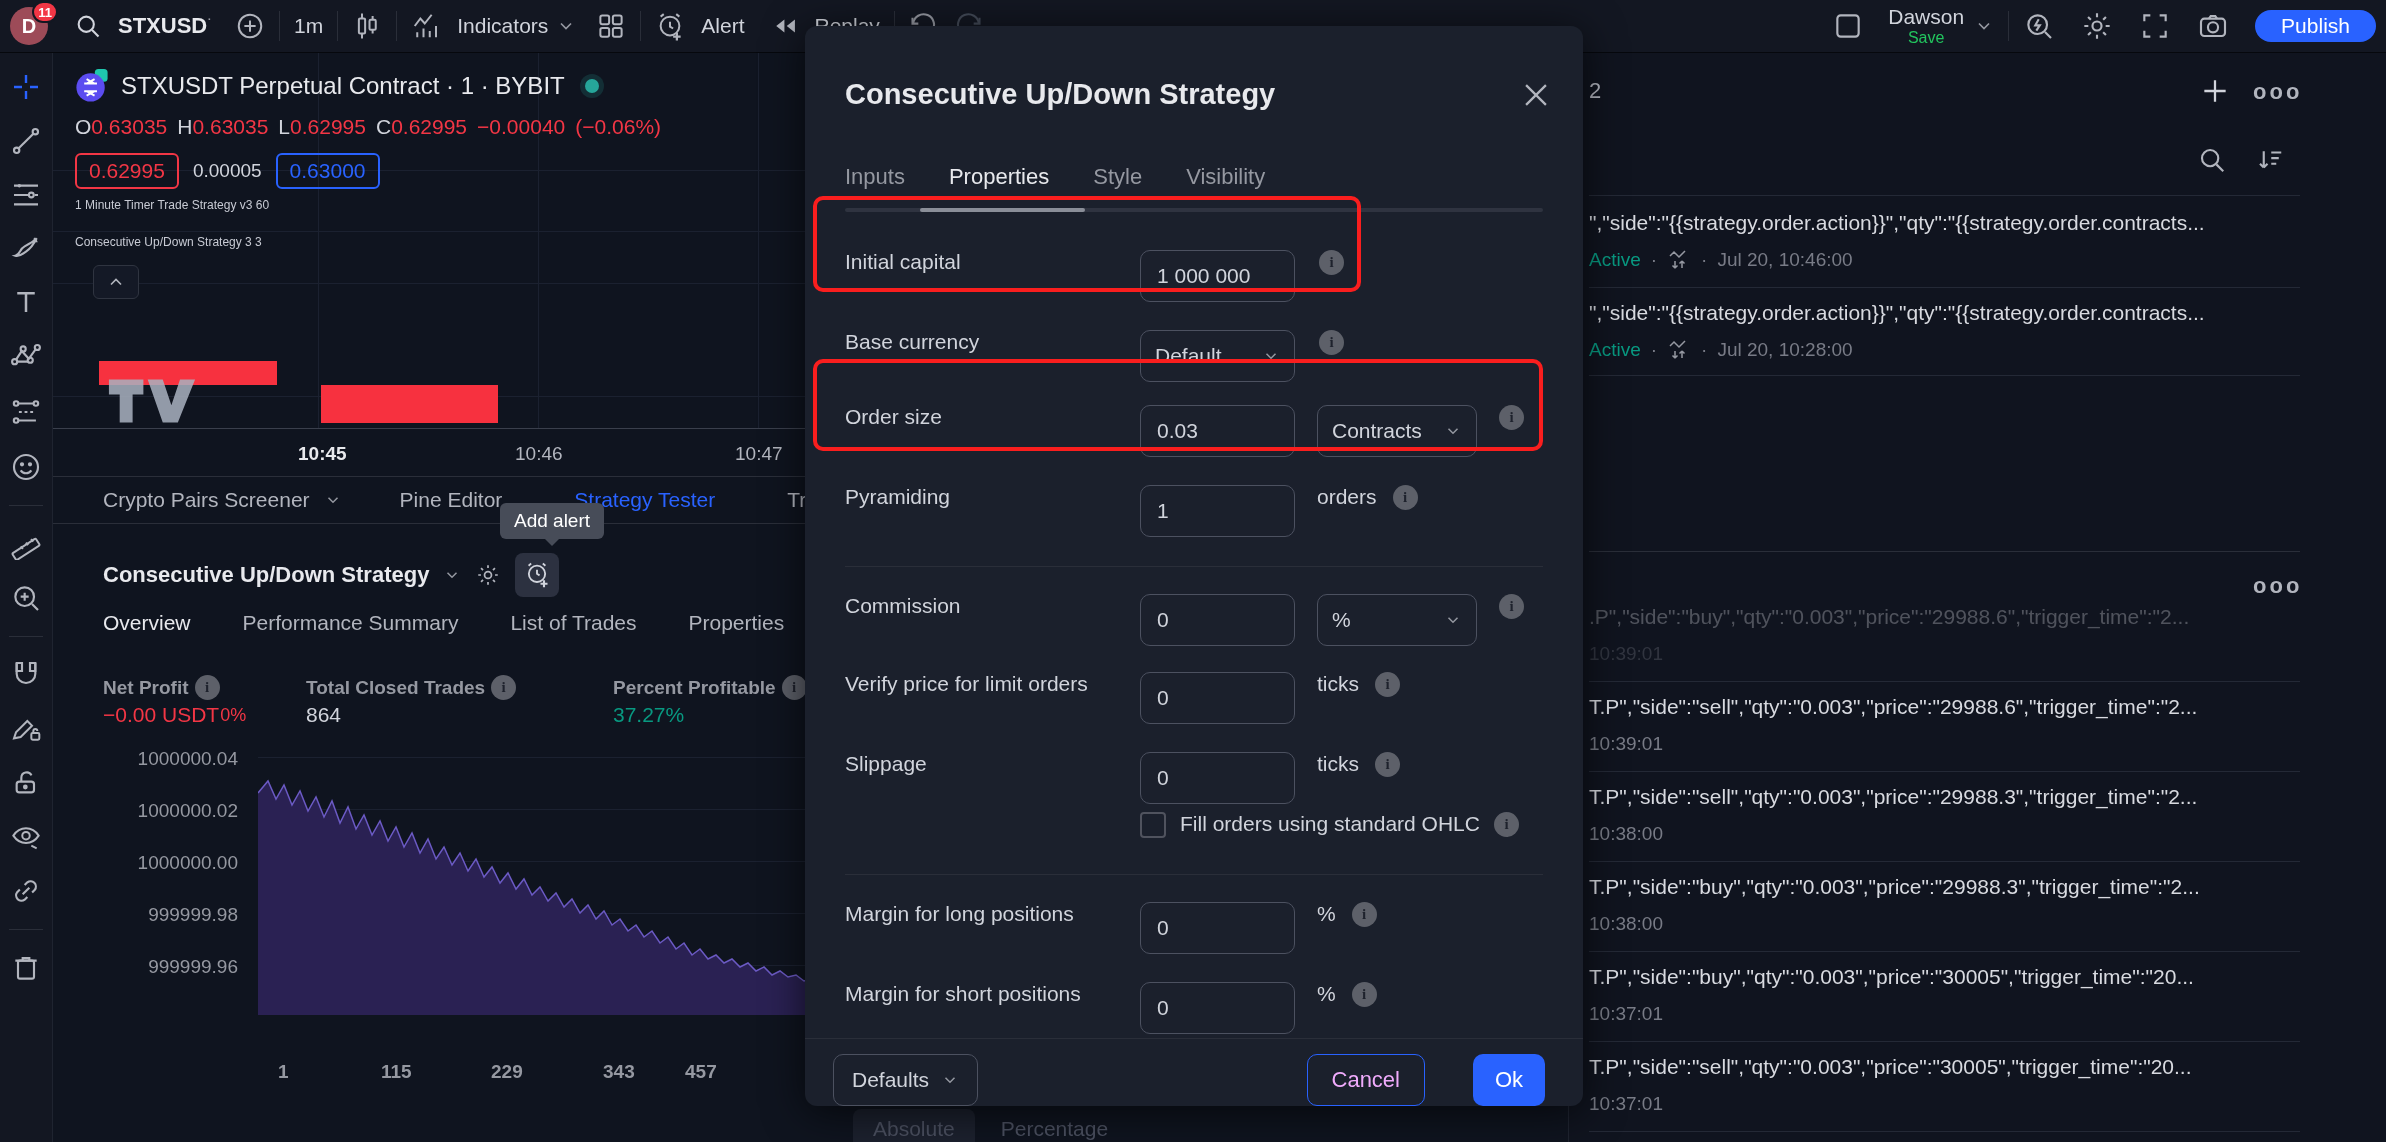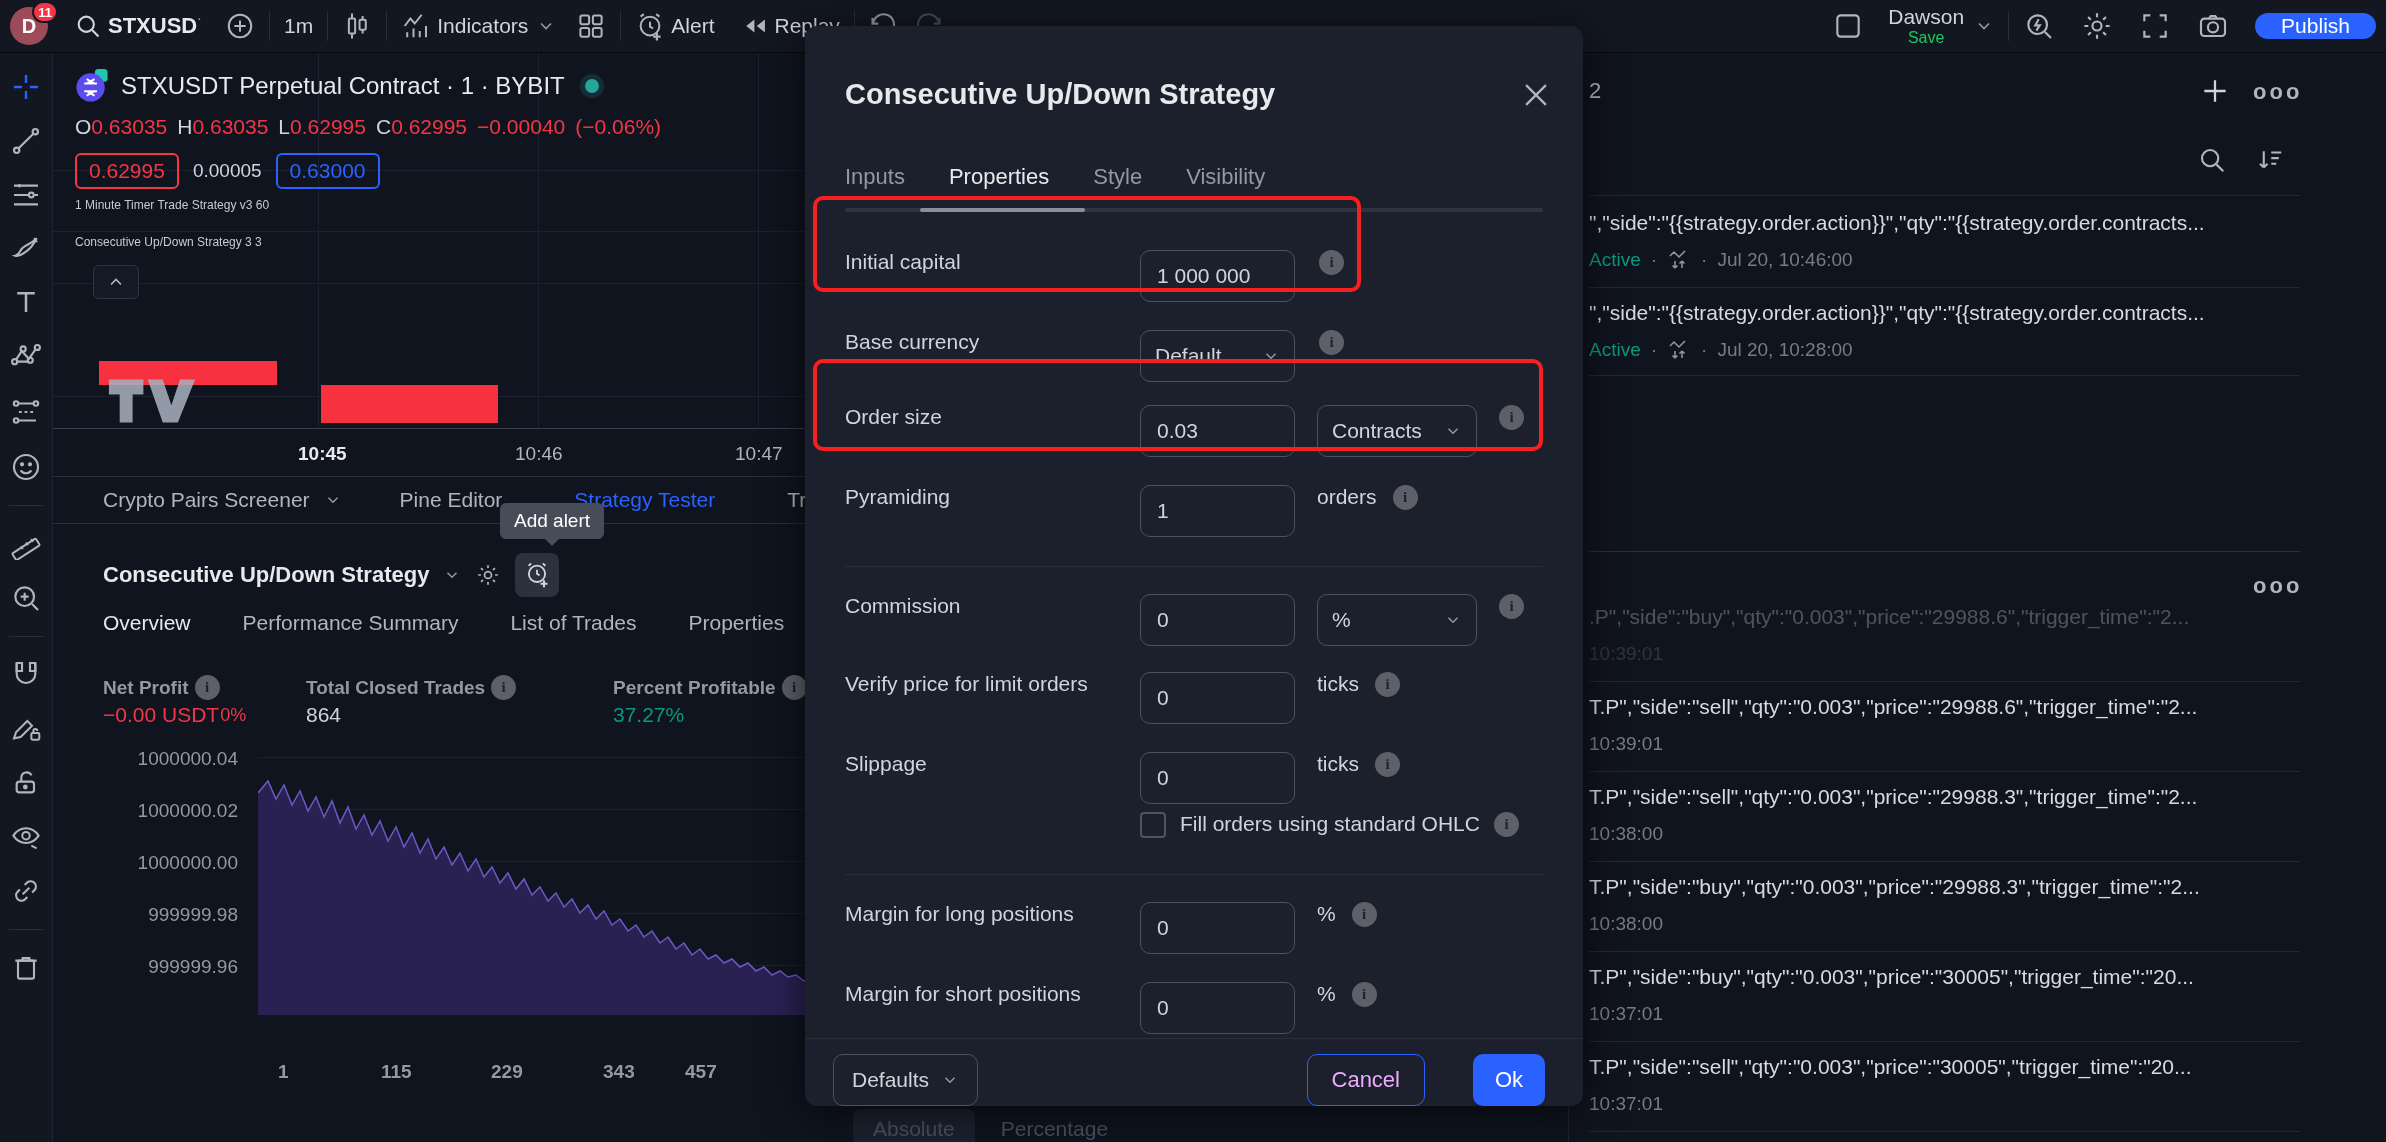--- a/index.html
+++ b/index.html
@@ -5,24 +5,24 @@
   *{margin:0;padding:0;box-sizing:border-box}
   html,body{width:2386px;height:1142px;overflow:hidden}
   body{background:#10141f;font-family:"Liberation Sans",sans-serif;color:#d1d4dc;position:relative;font-size:21px}
   .abs{position:absolute}
   .flex{display:flex;align-items:center}
   svg{display:block}
   .ico{display:inline-flex;align-items:center;justify-content:center;color:#b2b5be;flex:0 0 auto}
   .sep{width:1px;height:30px;background:#2a2e39;margin:0 14px}
   
   #topbar{left:0;top:0;width:2386px;height:53px;background:#131722;border-bottom:1px solid #06080d;display:flex;align-items:center;padding:0 10px;z-index:60}
-  .tb-label{color:#d1d4dc;font-size:21px;margin-left:6px;white-space:nowrap}
+  .tb-label{color:#d1d4dc;font-size:21px;margin-left:16px;white-space:nowrap}
   .avatar{width:38px;height:38px;border-radius:50%;background:#9d4b58;color:#fff;font-weight:bold;display:flex;align-items:center;justify-content:center;font-size:20px;position:relative}
   .badge{position:absolute;top:-6px;right:-10px;background:#f23645;color:#fff;font-size:13px;min-width:22px;height:22px;border-radius:11px;display:flex;align-items:center;justify-content:center;padding:0 4px;border:2px solid #131722}
-  .pill-btn{background:#2962ff;color:#fff;border:none;border-radius:21px;height:26px;padding:0 26px;font-size:21px;font-family:inherit}
+  .pill-btn{background:#2962ff;color:#fff;border:none;border-radius:21px;height:32px;padding:0 26px;font-size:21px;font-family:inherit}
   
   #lefttb{left:0;top:53px;width:53px;height:1089px;background:#131722;border-right:1px solid #1f2430;display:flex;flex-direction:column;align-items:center;padding-top:18px;gap:22px;z-index:55}
   .ltb-div{width:34px;height:1px;background:#2a2e39}
   
   #chart{left:53px;top:53px;width:1515px;height:1089px;background:#0f141f}
   .grid{background:#1b2130}
   .ohlc b{font-weight:normal;color:#d1d4dc}
   .red{color:#f23645}
   .teal{color:#089981}
   .quote-box{border:2px solid #f23645;color:#f23645;border-radius:6px;padding:4px 12px;font-size:21px}

